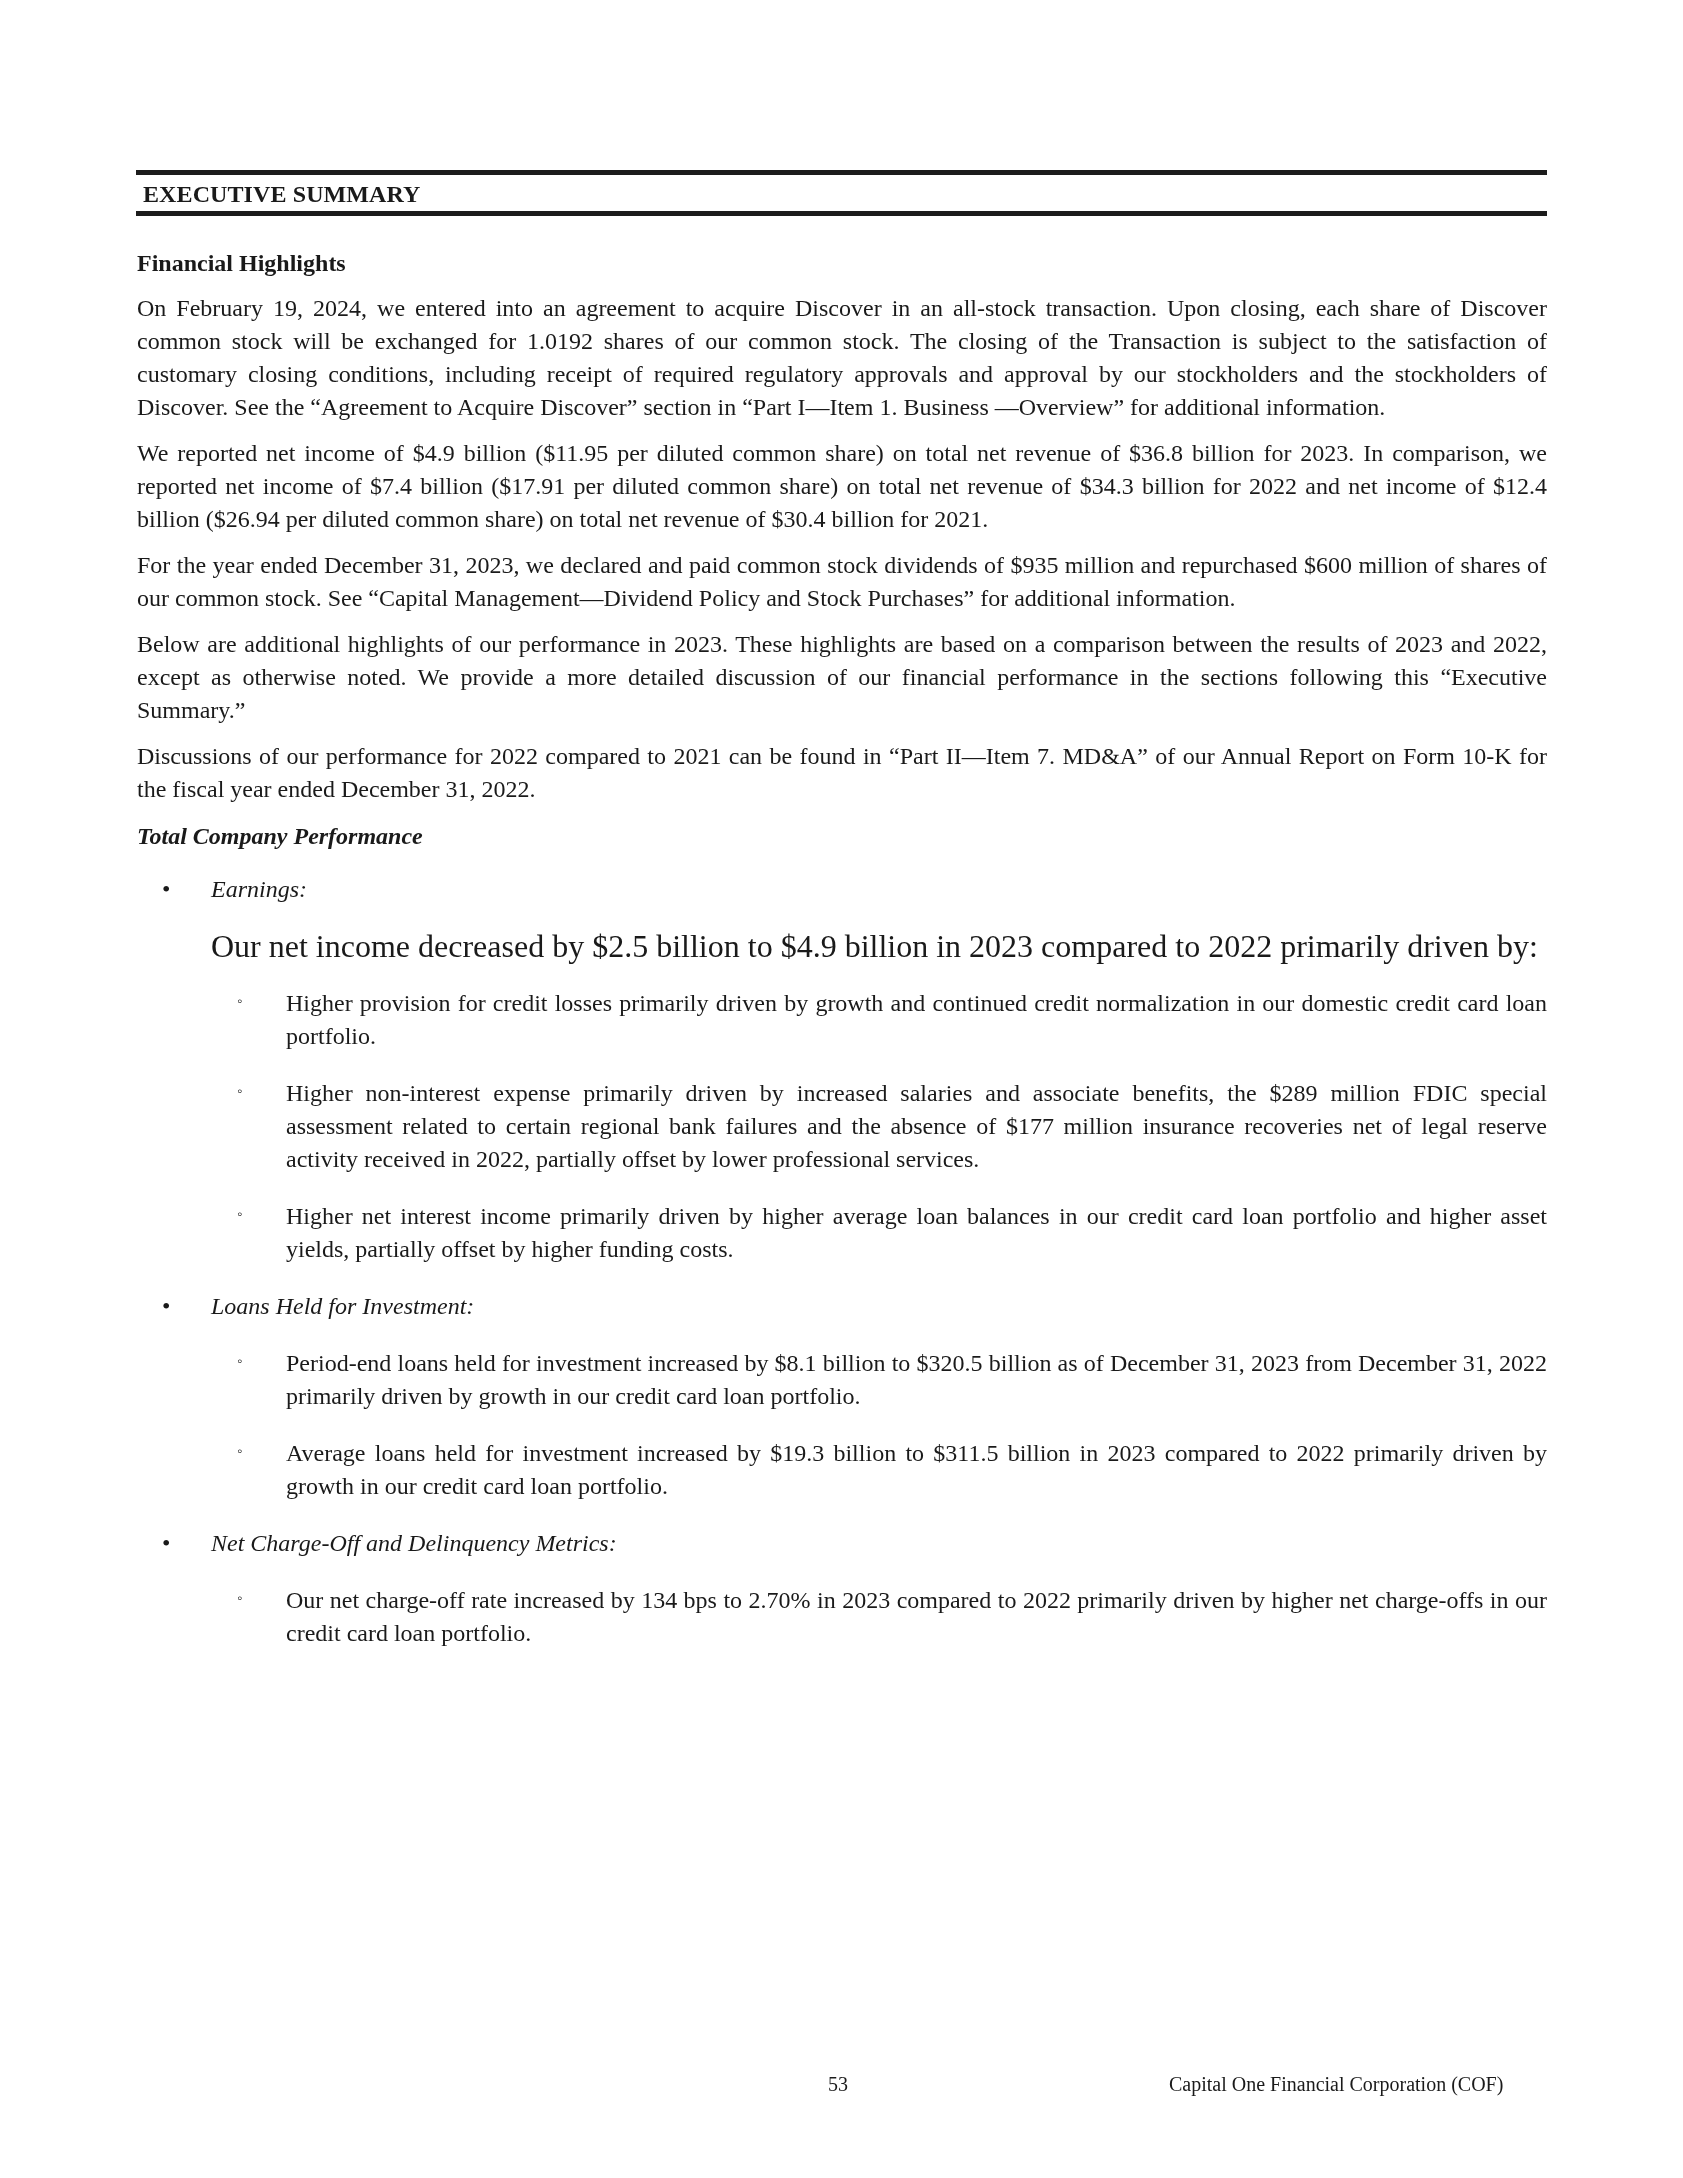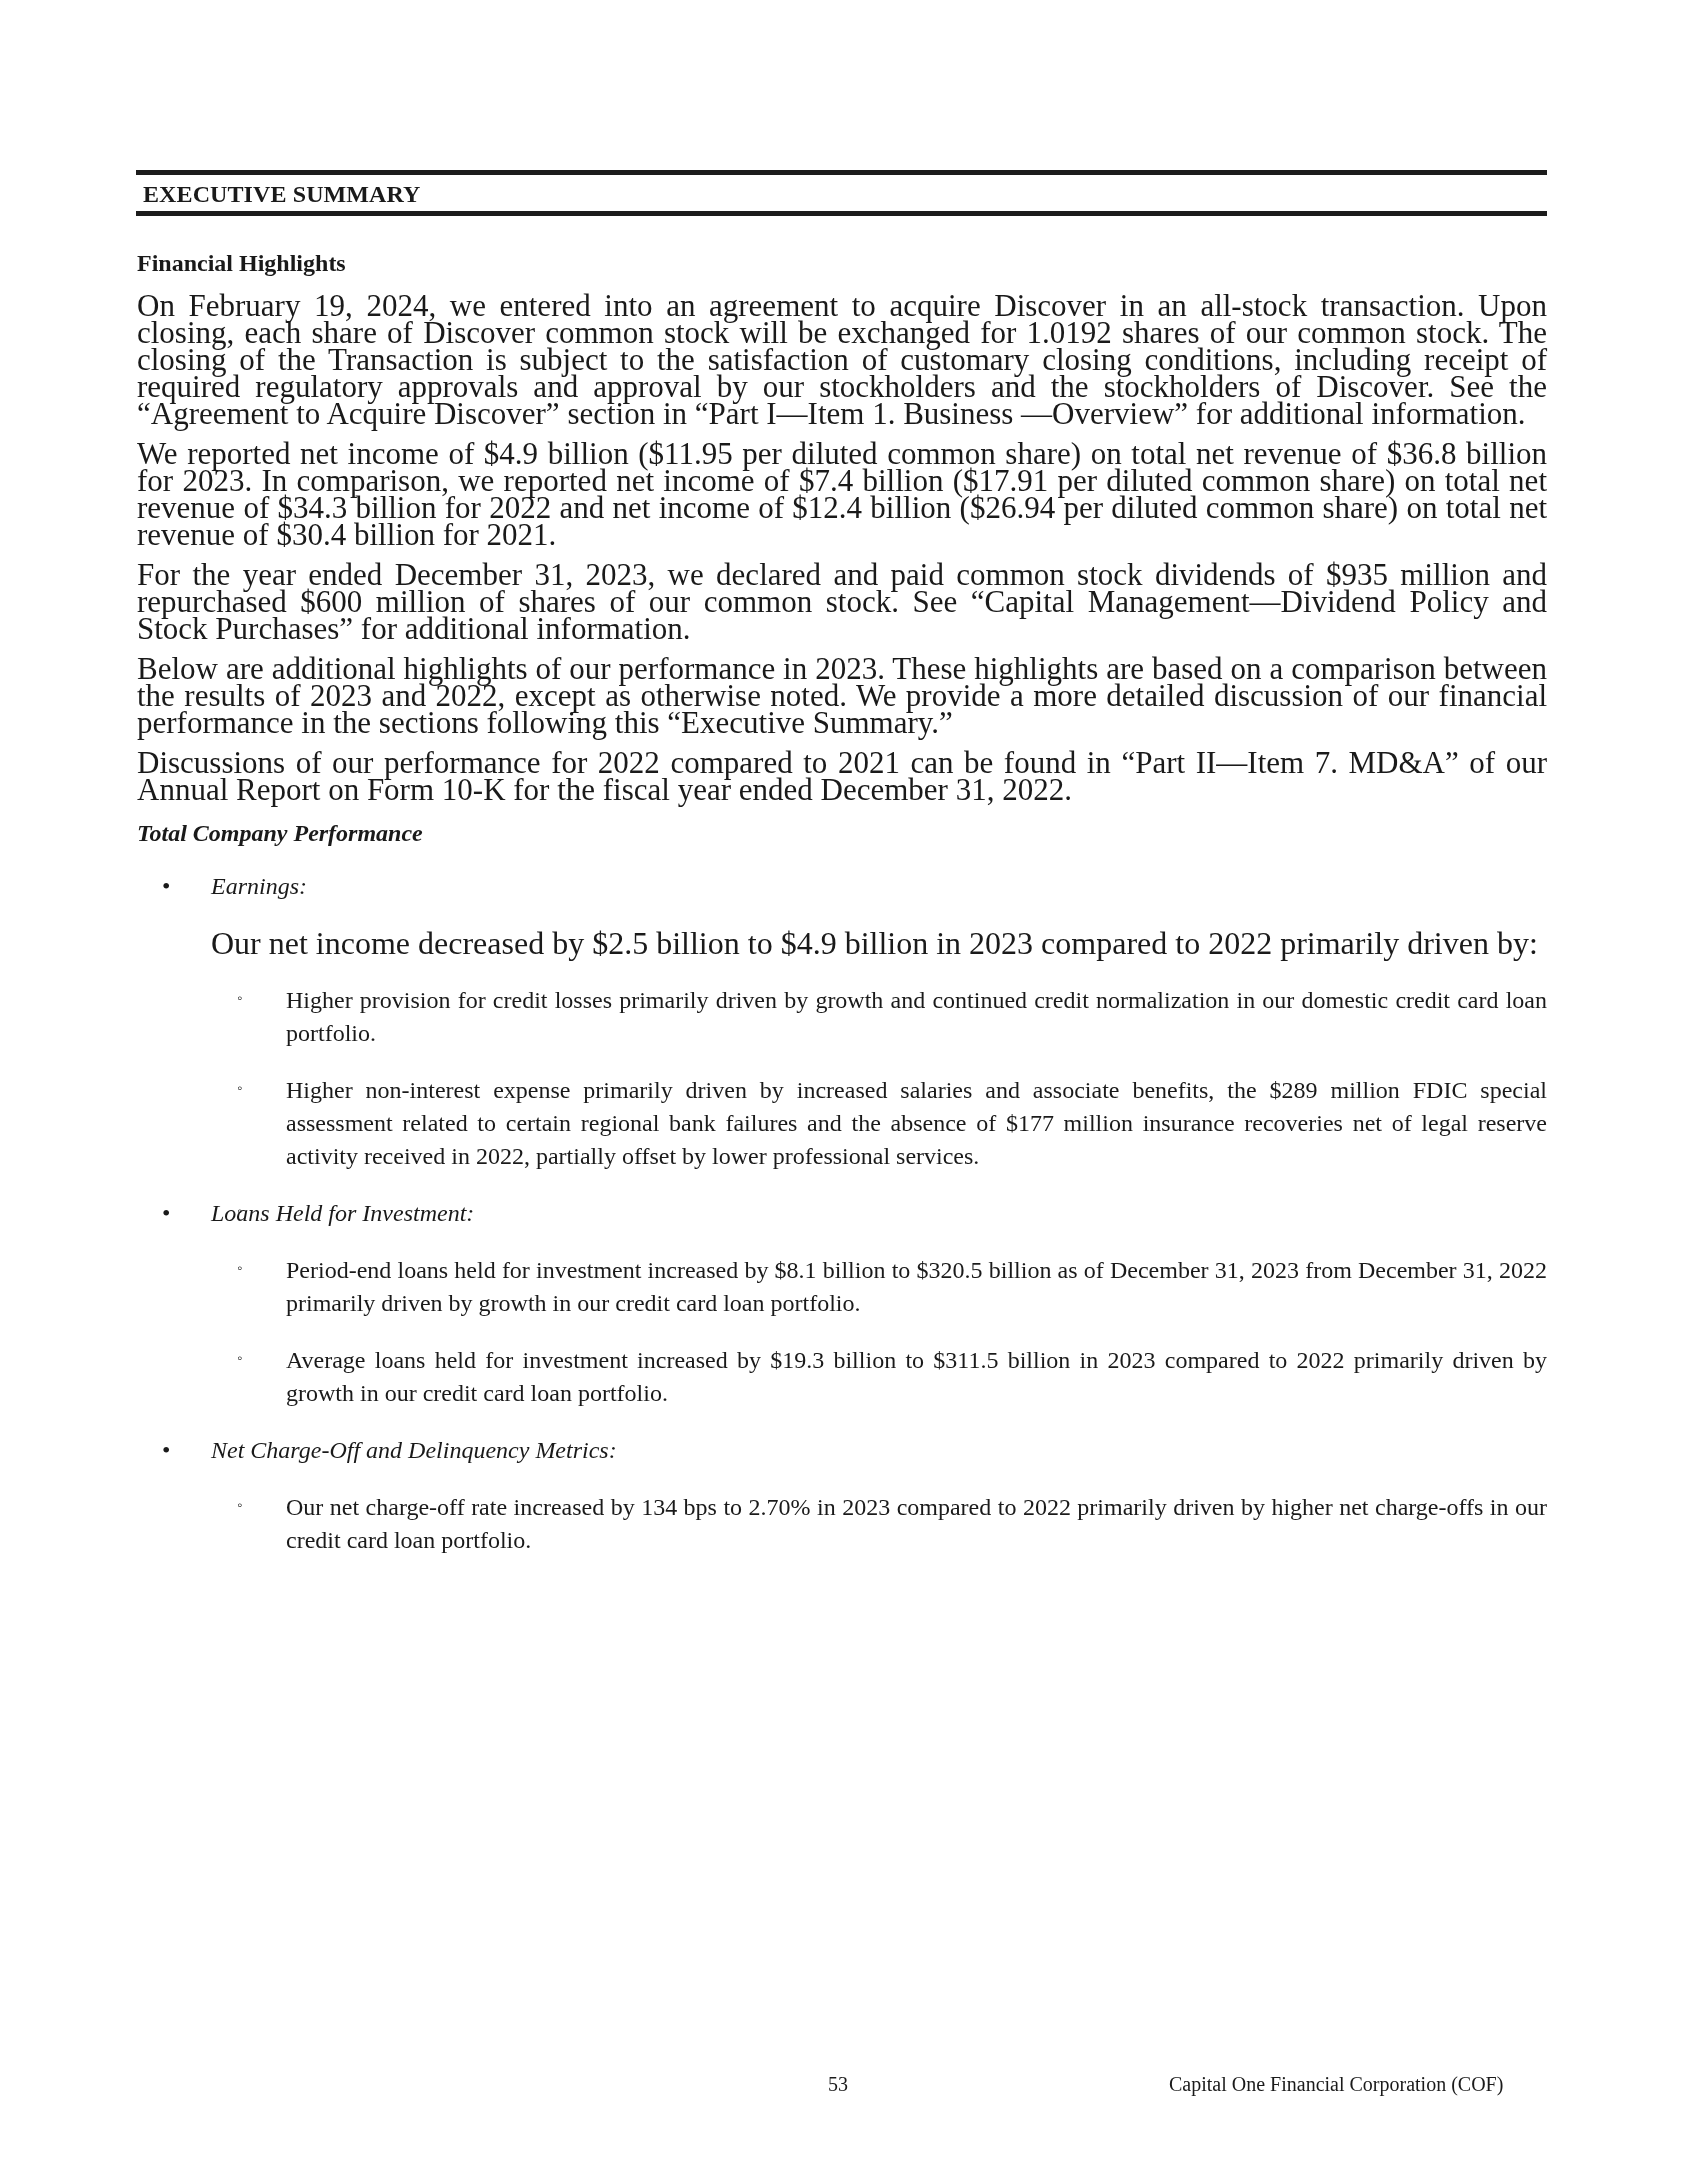--- a/index.html
+++ b/index.html
@@ -13,21 +13,21 @@
   .rule.top { top: 170px; }
   .rule.bottom { top: 211px; }
   .section-title {
     position: absolute; top: 179px; left: 6px;
     font-size: 24px; font-weight: bold; line-height: 30px; letter-spacing: 0.1px;
   }
   .content { position: absolute; top: 246px; left: 0; width: 1410px; }
   .subhead { font-size: 24px; font-weight: bold; line-height: 34px; margin: 0 0 12px 0; }
   .subhead.italic { font-style: italic; }
   p.body {
-    font-size: 31px; line-height: 27px; margin: 0 0 13px 0;
+    font-size: 24px; line-height: 33px; margin: 0 0 13px 0;
     text-align: justify; text-align-last: left;
   }
   .l1 { position: relative; padding-left: 74px; font-size: 24px; line-height: 33px; margin: 0 0 24px 0; }
   .l1 .marker { position: absolute; left: 25px; top: 0; }
   .l1-label { font-style: italic; text-align: center; }
   .l1-text { padding-left: 74px; font-size: 32px; line-height: 33px; margin: 0 0 24px 0; }
   .l2 {
     position: relative; padding-left: 149px; font-size: 24px; line-height: 33px;
     margin: 0 0 24px 0; text-align: justify; text-align-last: left;
   }
@@ -66,20 +66,21 @@
       <span>Higher provision for credit losses primarily driven by growth and continued credit normalization in our domestic credit card loan portfolio.</span>
     </div>
     <div class="l2">
       <span class="marker">◦</span>
       <span>Higher non-interest expense primarily driven by increased salaries and associate benefits, the $289 million FDIC special assessment related to certain regional bank failures and the absence of $177 million insurance recoveries net of legal reserve activity received in 2022, partially offset by lower professional services.</span>
     </div>
 
 
     <div class="l2">
       <span class="marker">◦</span>
+      <span>Higher net interest income primarily driven by higher average loan balances in our credit card loan portfolio and higher asset yields, partially offset by higher funding costs.</span>
     </div>
 
     <div class="l1">
       <span class="marker">•</span>
       <span class="l1-label">Loans Held for Investment:</span>
     </div>
     <div class="l2">
       <span class="marker">◦</span>
       <span>Period-end loans held for investment increased by $8.1 billion to $320.5 billion as of December 31, 2023 from December 31, 2022 primarily driven by growth in our credit card loan portfolio.</span>
     </div>

